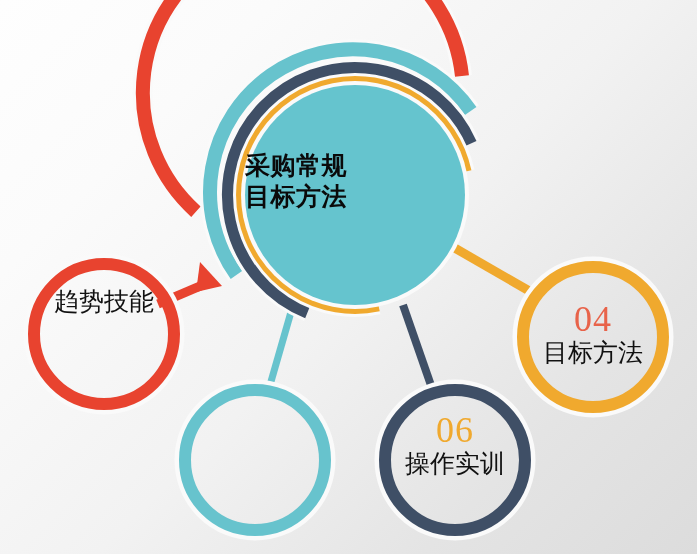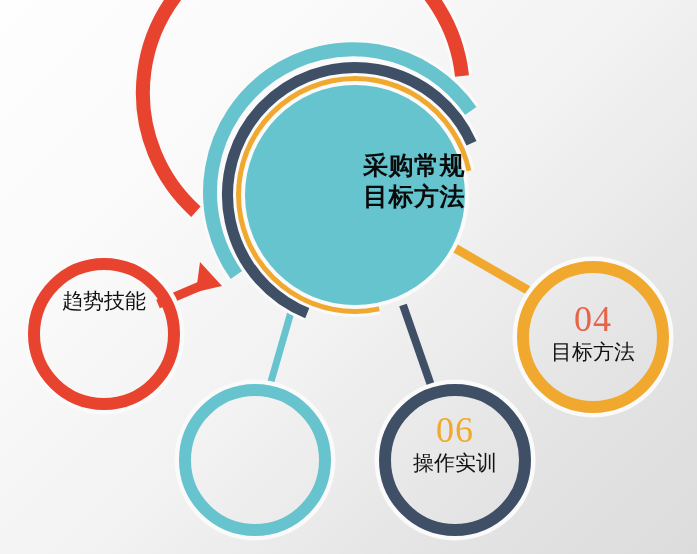--- a/index.html
+++ b/index.html
@@ -32,33 +32,33 @@
   }
   .node-number {
     font-family: "Liberation Serif", serif;
     font-size: 36px;
     line-height: 36px;
     font-weight: 400;
     letter-spacing: 1px;
   }
   .node-title {
     font-family: "DejaVu Sans", sans-serif;
-    font-size: 21px;
+    font-size: 25px;
     line-height: 25px;
     font-weight: 400;
     color: #111111;
     white-space: nowrap;
     margin-top: 3px;
   }
   #center-text-block {
     position: absolute;
     left: 245px;
     top: 150px;
     width: 220px;
-    text-align: right;
+    text-align: left;
     pointer-events: none;
   }
   .center-line {
     font-family: "DejaVu Sans", sans-serif;
     font-size: 25px;
     line-height: 31px;
     font-weight: bold;
     color: #0A0A0A;
     letter-spacing: 0.5px;
   }

